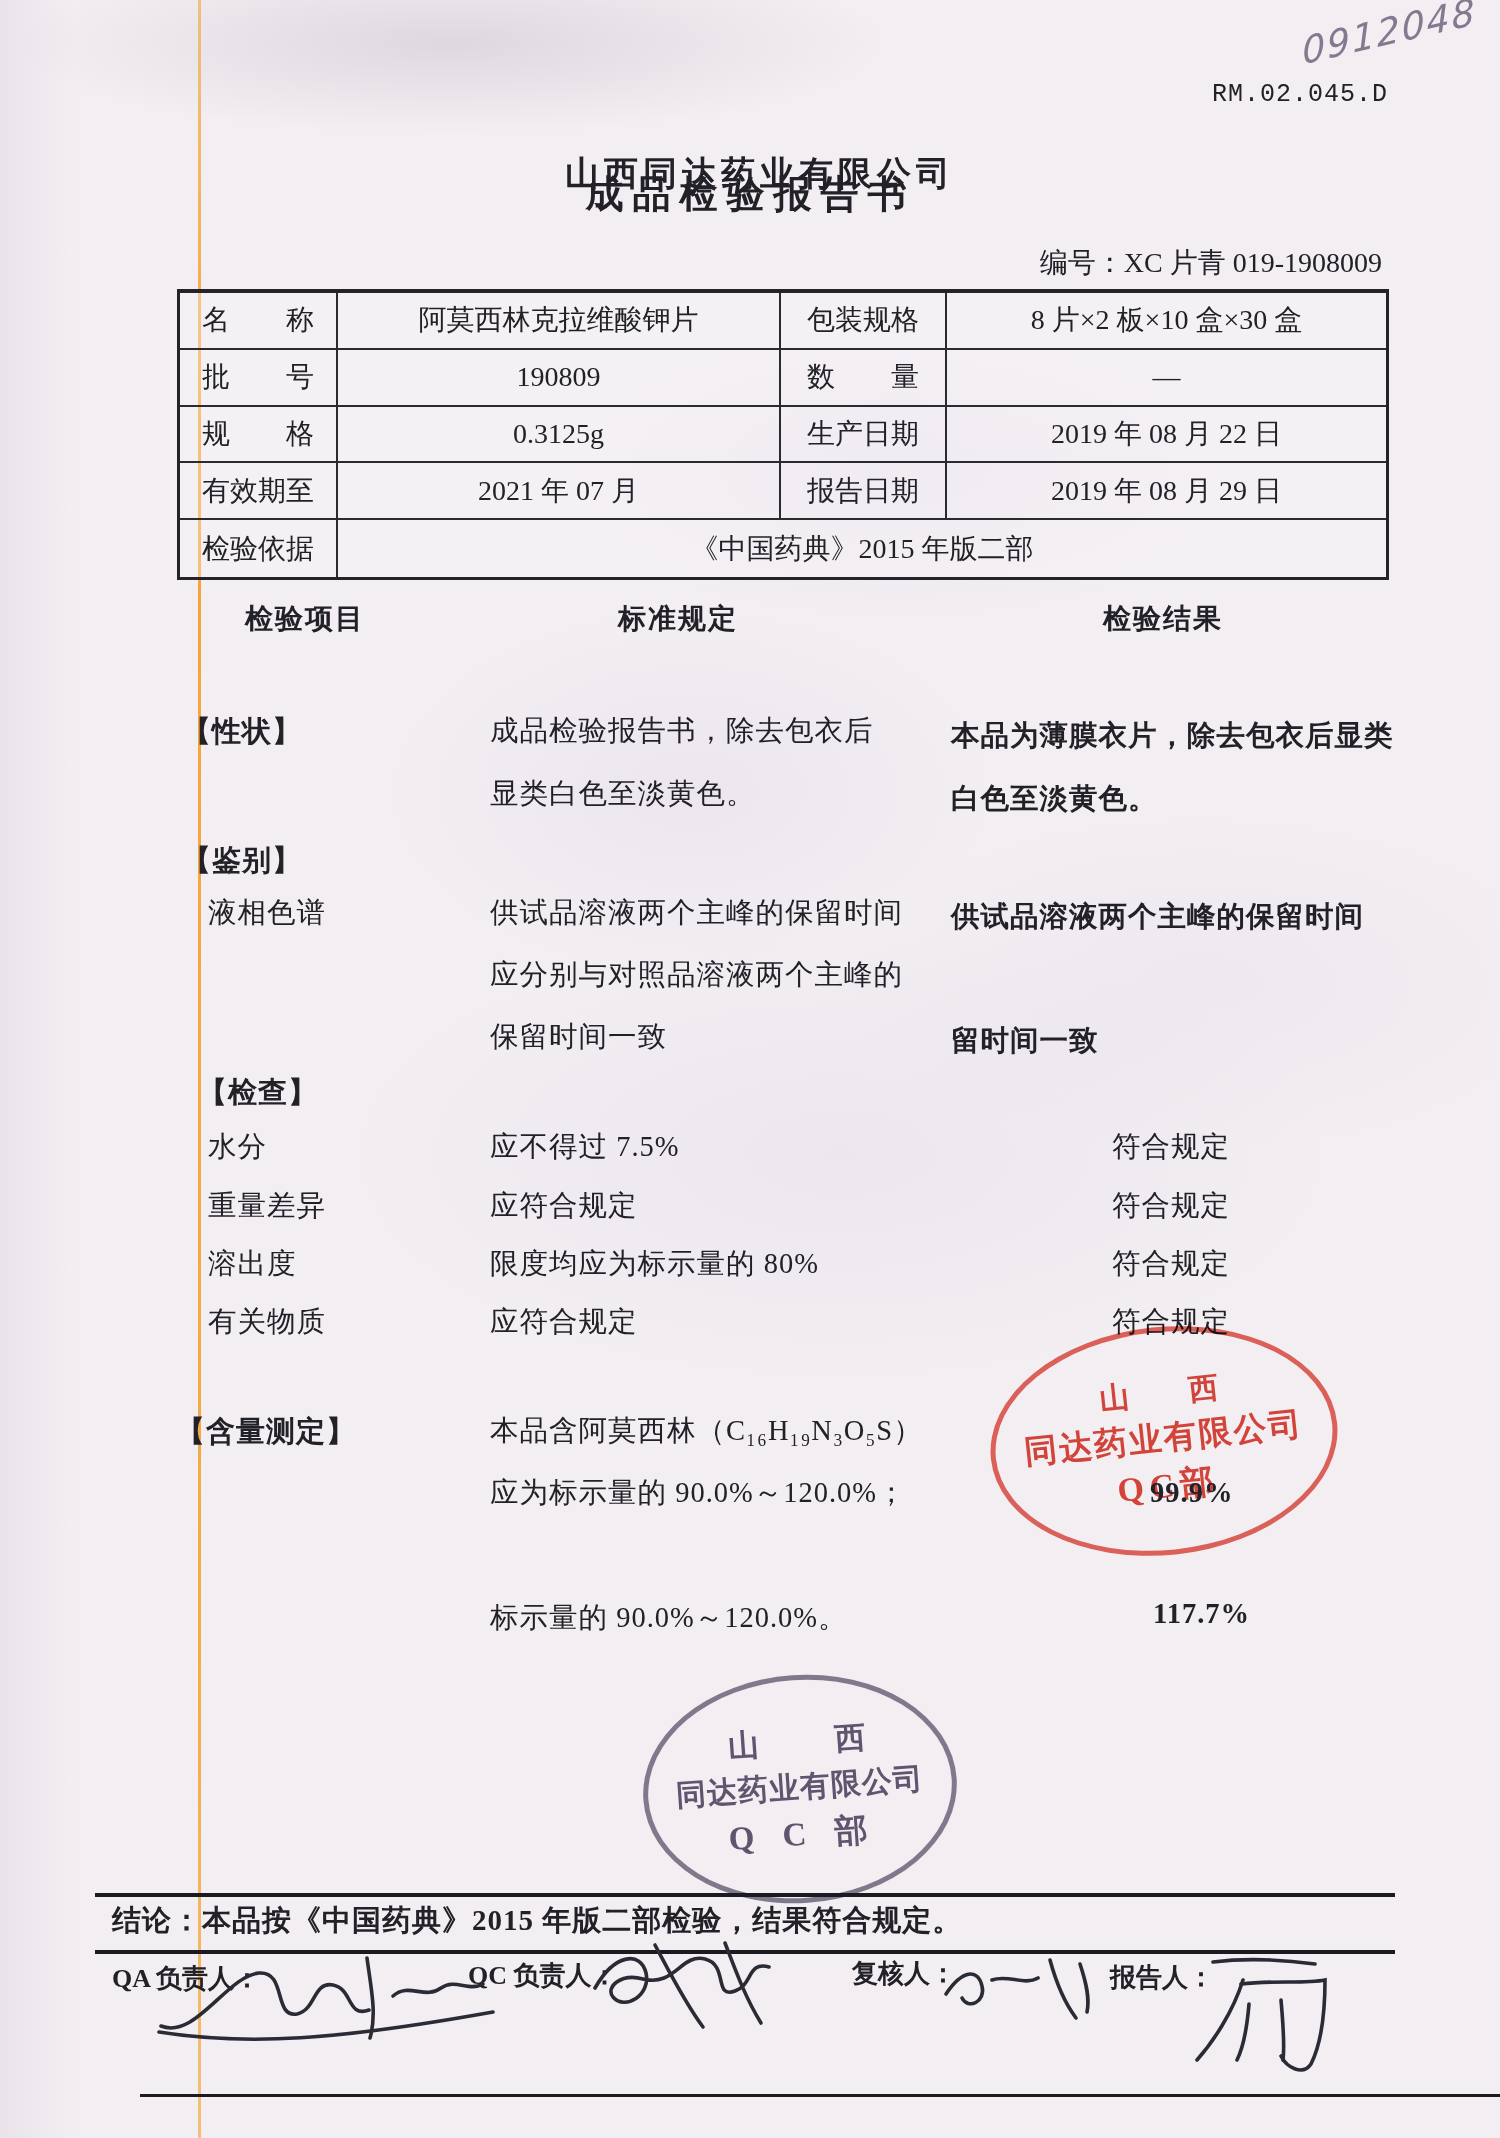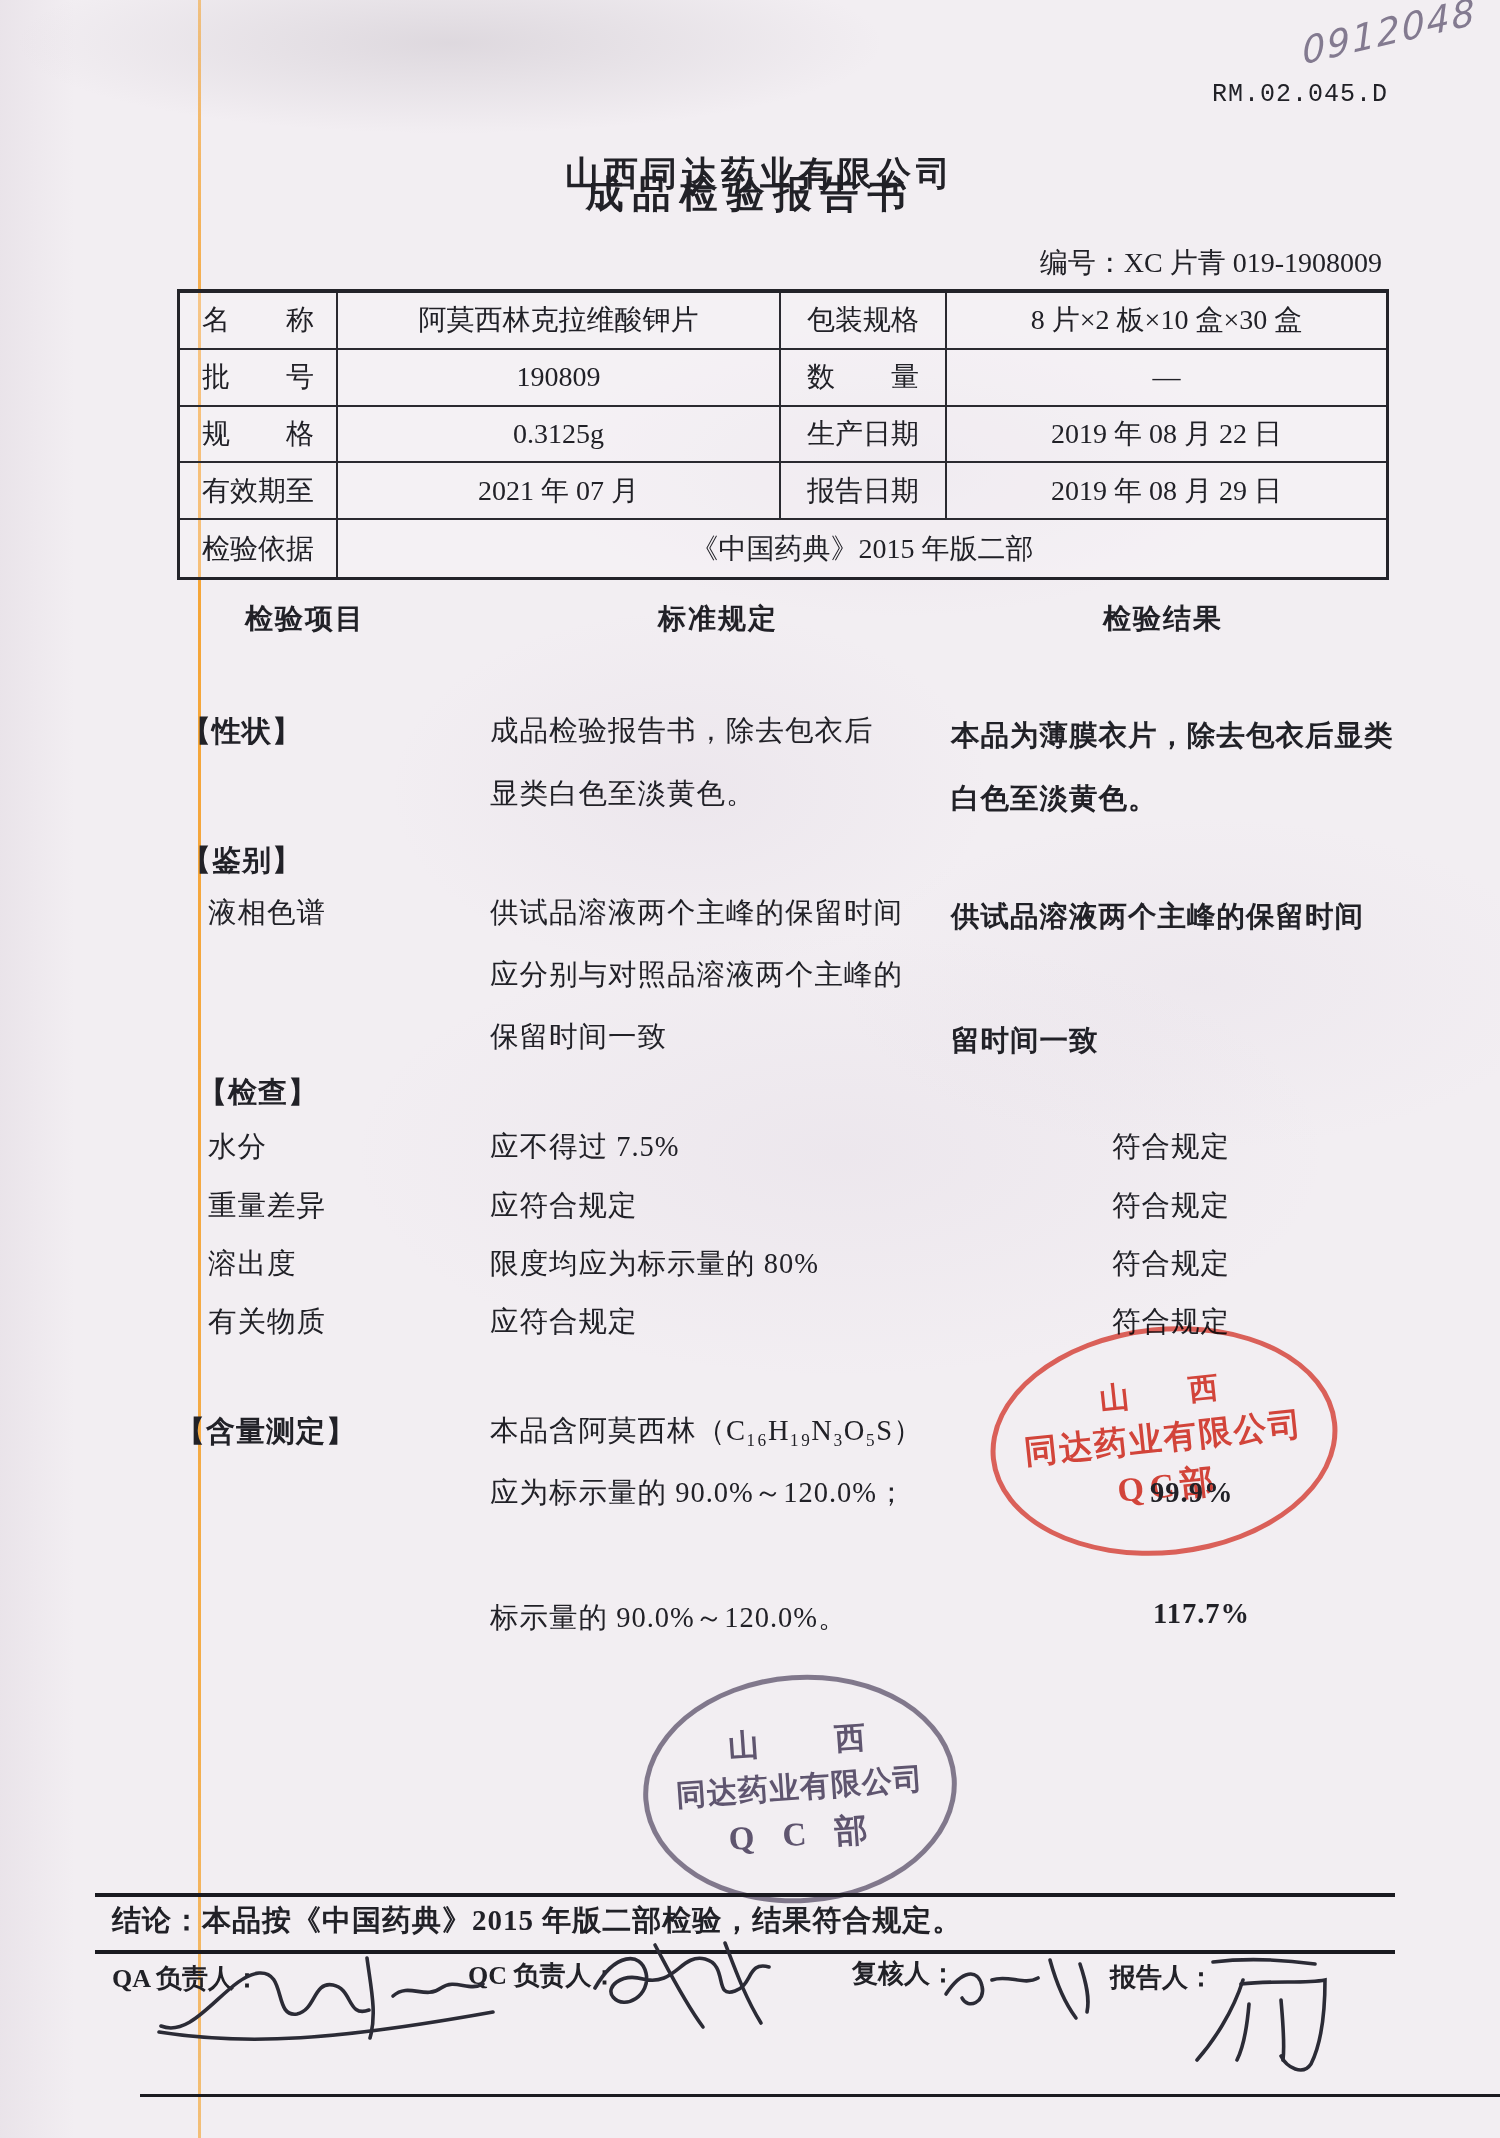--- a/index.html
+++ b/index.html
@@ -124,21 +124,21 @@
     <div class="cell">有效期至</div>
     <div class="cell">2021 年 07 月</div>
     <div class="cell">报告日期</div>
     <div class="cell last-col">2019 年 08 月 29 日</div>
 
     <div class="cell last-row">检验依据</div>
     <div class="cell last-row last-col span3">《中国药典》2015 年版二部</div>
   </div>
 
   <div class="t col-head" style="left:245px;top:602px;">检验项目</div>
-  <div class="t col-head" style="left:618px;top:602px;margin-left:40px;">标准规定</div>
+  <div class="t col-head" style="left:618px;top:602px;">标准规定</div>
   <div class="t col-head" style="left:1103px;top:602px;">检验结果</div>
 
   <div class="t sec-head" style="left:182px;top:714px;">【性状】</div>
   <div class="t body-txt" style="left:490px;top:714px;">成品检验报告书，除去包衣后</div>
   <div class="t body-txt" style="left:490px;top:777px;">显类白色至淡黄色。</div>
   <div class="t body-txt bold" style="left:951px;top:719px;font-weight:600;">本品为薄膜衣片，除去包衣后显类</div>
   <div class="t body-txt bold" style="left:951px;top:782px;font-weight:600;">白色至淡黄色。</div>
 
   <div class="t sec-head" style="left:182px;top:843px;">【鉴别】</div>
   <div class="t body-txt" style="left:208px;top:896px;">液相色谱</div>

